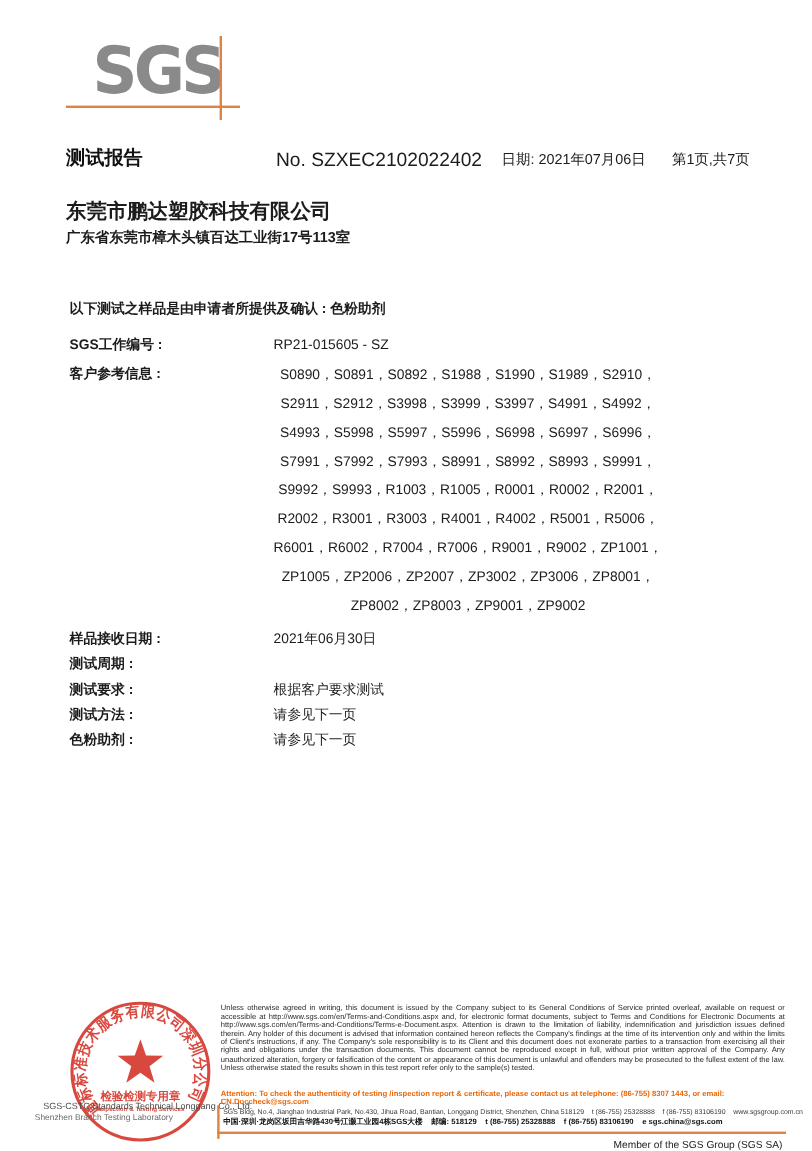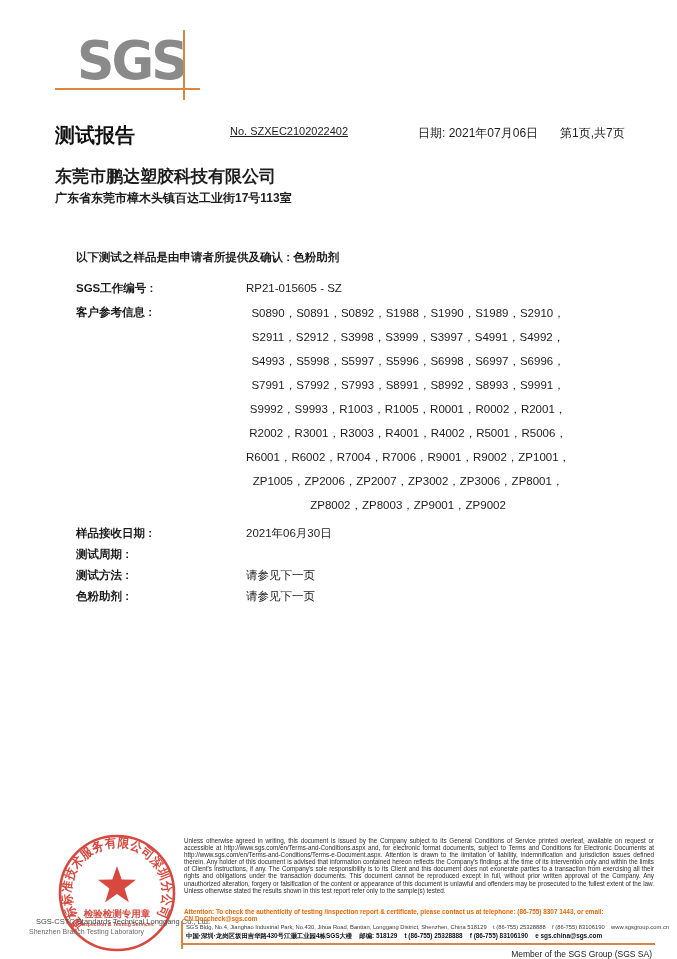--- a/index.html
+++ b/index.html
@@ -17,30 +17,30 @@
     position: absolute; left: 22px; top: 2px;
     font-size: 52px; font-weight: 800; letter-spacing: -3px;
     color: #8a8a8a; font-family: "DejaVu Sans", sans-serif;
     transform: scaleY(1.04);
   }
   .logo-hline { position: absolute; left: 0; top: 60px; width: 145px; height: 2px; background: #dd8440; }
   .logo-vline { position: absolute; left: 128px; top: 2px; width: 2px; height: 70px; background: #dd8440; }
 
   
   .title-row { position: absolute; left: 0; top: 122px; width: 677px; height: 22px; }
-  .report-title { position: absolute; left: 55px; top: 0; font-size: 20px; font-weight: bold; color: #111; }
-  .report-no   { position: absolute; left: 230px; top: 3px; font-size: 11px; text-decoration: underline; }
+  .report-title { position: absolute; left: 55px; top: 0; font-size: 16px; font-weight: bold; color: #111; }
+  .report-no   { position: absolute; left: 230px; top: 3px; font-size: 16px; }
   .report-date { position: absolute; left: 418px; top: 3px; font-size: 12px; }
   .report-page { position: absolute; left: 560px; top: 3px; font-size: 12px; }
 
   .company-name    { position: absolute; left: 55px; top: 165px; font-size: 17px; font-weight: bold; }
   .company-address { position: absolute; left: 55px; top: 190px; font-size: 12px; font-weight: bold; }
 
   
-  .info { position: absolute; left: 76px; top: 250px; width: 596px; }
+  .info { position: absolute; left: 58px; top: 250px; width: 596px; }
   .intro { font-size: 11.5px; font-weight: bold; margin-bottom: 16px; }
   .row { display: flex; align-items: flex-start; margin-bottom: 9px; }
   .row-label { width: 170px; flex: 0 0 170px; font-size: 11.5px; font-weight: bold; line-height: 15px; }
   .row-value { font-size: 11.5px; line-height: 15px; text-align: center; }
   .row-value.codes { white-space: pre-line; line-height: 24px; margin-top: -4px; }
   .row-value.para  { width: 426px; line-height: 19px; text-align: justify; }
   .row.tight { margin-bottom: 6px; }
   .row.conclusion { margin-top: 14px; }
 
   
@@ -119,20 +119,24 @@
 
     <div class="row tight">
       <div class="row-label">样品接收日期 :</div>
       <div class="row-value">2021年06月30日</div>
     </div>
 
     <div class="row tight">
       <div class="row-label">测试周期 :</div>
     </div>
 
+    <div class="row tight">
+      <div class="row-label">测试要求 :</div>
+      <div class="row-value">根据客户要求测试</div>
+    </div>
 
     <div class="row tight">
       <div class="row-label">测试方法 :</div>
       <div class="row-value">请参见下一页</div>
     </div>
 
     <div class="row">
       <div class="row-label">色粉助剂 :</div>
       <div class="row-value">请参见下一页</div>
     </div>

